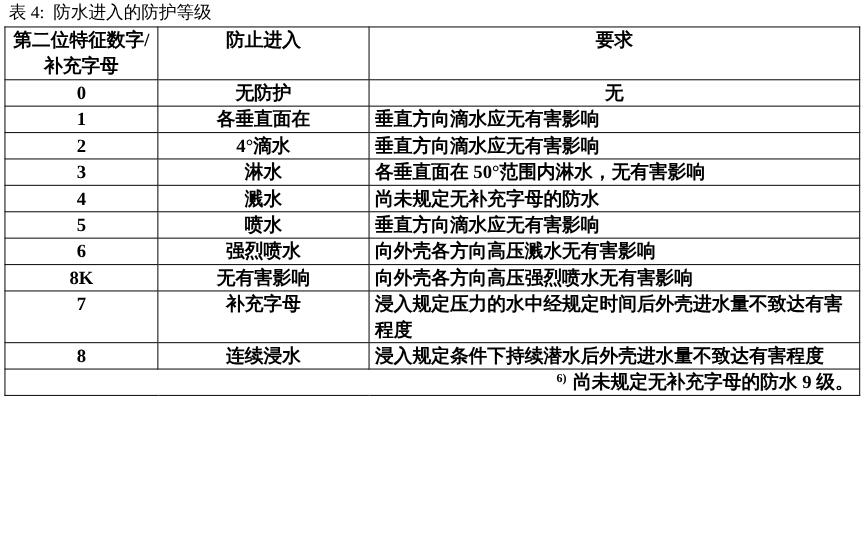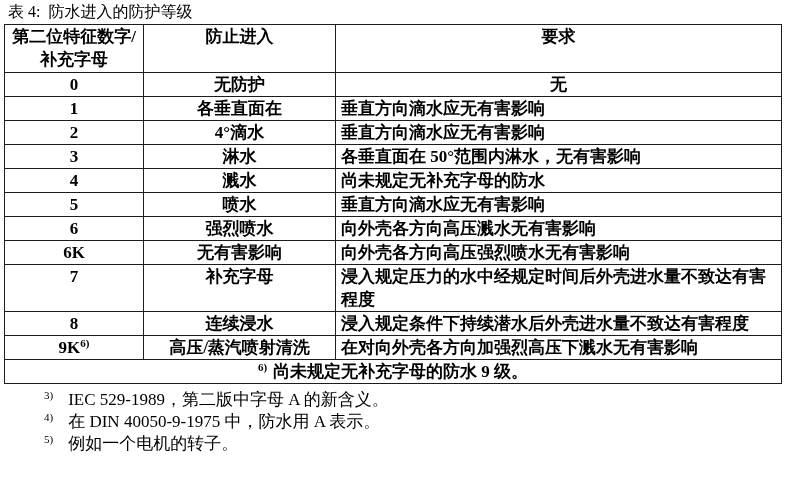--- a/index.html
+++ b/index.html
@@ -38,21 +38,21 @@
   }
   tr.h td { height: 47px; }
   tr.r td { height: 22px; }
   .c { text-align: center; }
   sup.fnref {
     font-size: 11px;
     line-height: 0;
     vertical-align: 6px;
   }
   td.table-fn {
-    text-align: center;
+    text-align: right;
     padding-left: 4px;
   }
   td.table-fn sup.fnref { margin-right: 6px; }
   .footnotes {
     margin: 5px 0 0 40px;
     font-size: 17px;
   }
   .fn {
     line-height: 22px;
     white-space: nowrap;
@@ -110,45 +110,35 @@
         <td class="c">5</td>
         <td class="c">喷水</td>
         <td>垂直方向滴水应无有害影响</td>
       </tr>
       <tr class="r">
         <td class="c">6</td>
         <td class="c">强烈喷水</td>
         <td>向外壳各方向高压溅水无有害影响</td>
       </tr>
       <tr class="r">
-        <td class="c">6K</td>
+        <td class="c">8K</td>
         <td class="c">无有害影响</td>
         <td>向外壳各方向高压强烈喷水无有害影响</td>
       </tr>
       <tr class="r">
         <td class="c">7</td>
         <td class="c">补充字母</td>
         <td>浸入规定压力的水中经规定时间后外壳进水量不致达有害程度</td>
       </tr>
       <tr class="r">
         <td class="c">8</td>
         <td class="c">连续浸水</td>
         <td>浸入规定条件下持续潜水后外壳进水量不致达有害程度</td>
       </tr>
-      <tr class="r">
-        <td class="c"><span>9K</span><sup class="fnref">6)</sup></td>
-        <td class="c">高压/蒸汽喷射清洗</td>
-        <td>在对向外壳各方向加强烈高压下溅水无有害影响</td>
-      </tr>
 
       <tr class="r">
         <td class="table-fn" colspan="3"><sup class="fnref">6)</sup><span>尚未规定无补充字母的防水 9 级。</span></td>
       </tr>
     </tbody>
   </table>
 
-  <div class="footnotes">
-    <div class="fn"><sup class="fnref">3)</sup><span>IEC 529-1989，第二版中字母 A 的新含义。</span></div>
-    <div class="fn"><sup class="fnref">4)</sup><span>在 DIN 40050-9-1975 中，防水用 A 表示。</span></div>
-    <div class="fn"><sup class="fnref">5)</sup><span>例如一个电机的转子。</span></div>
-  </div>
 
 </div>
 
 </body></html>

